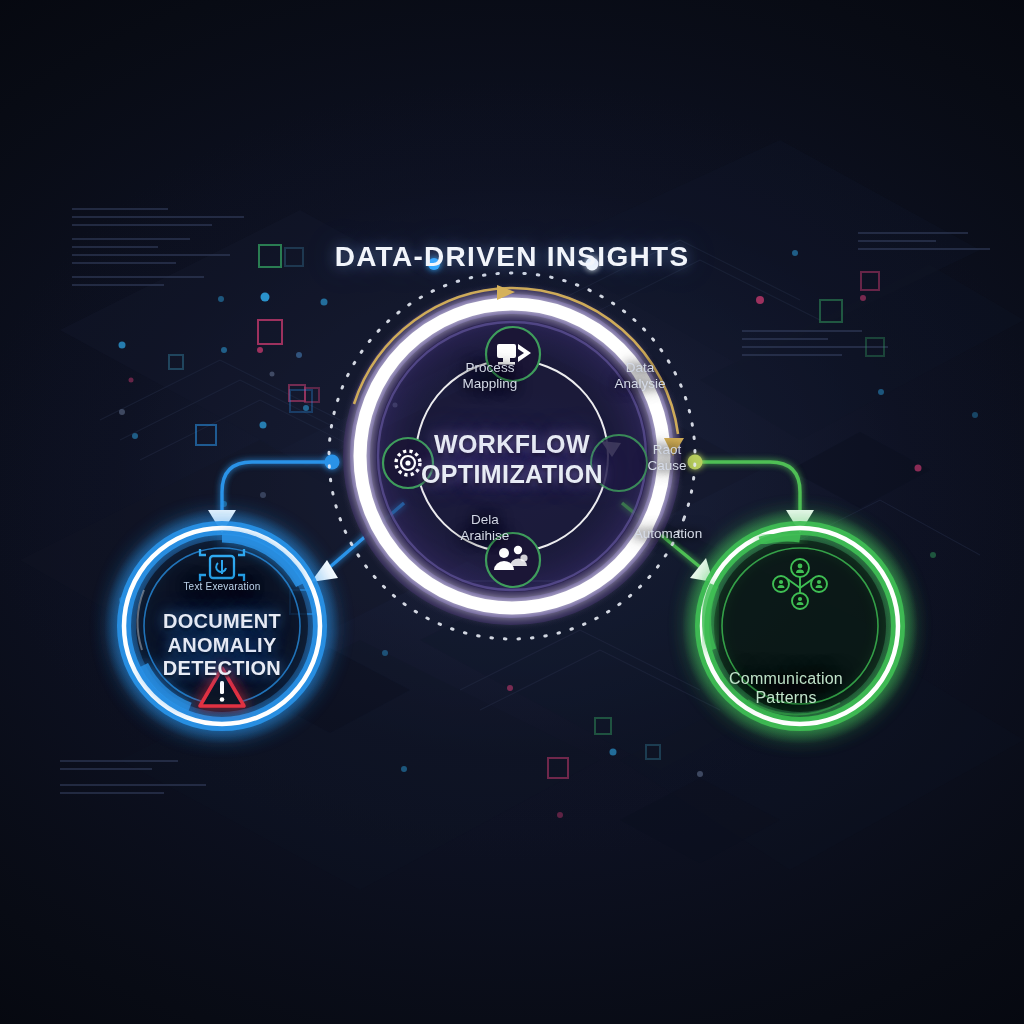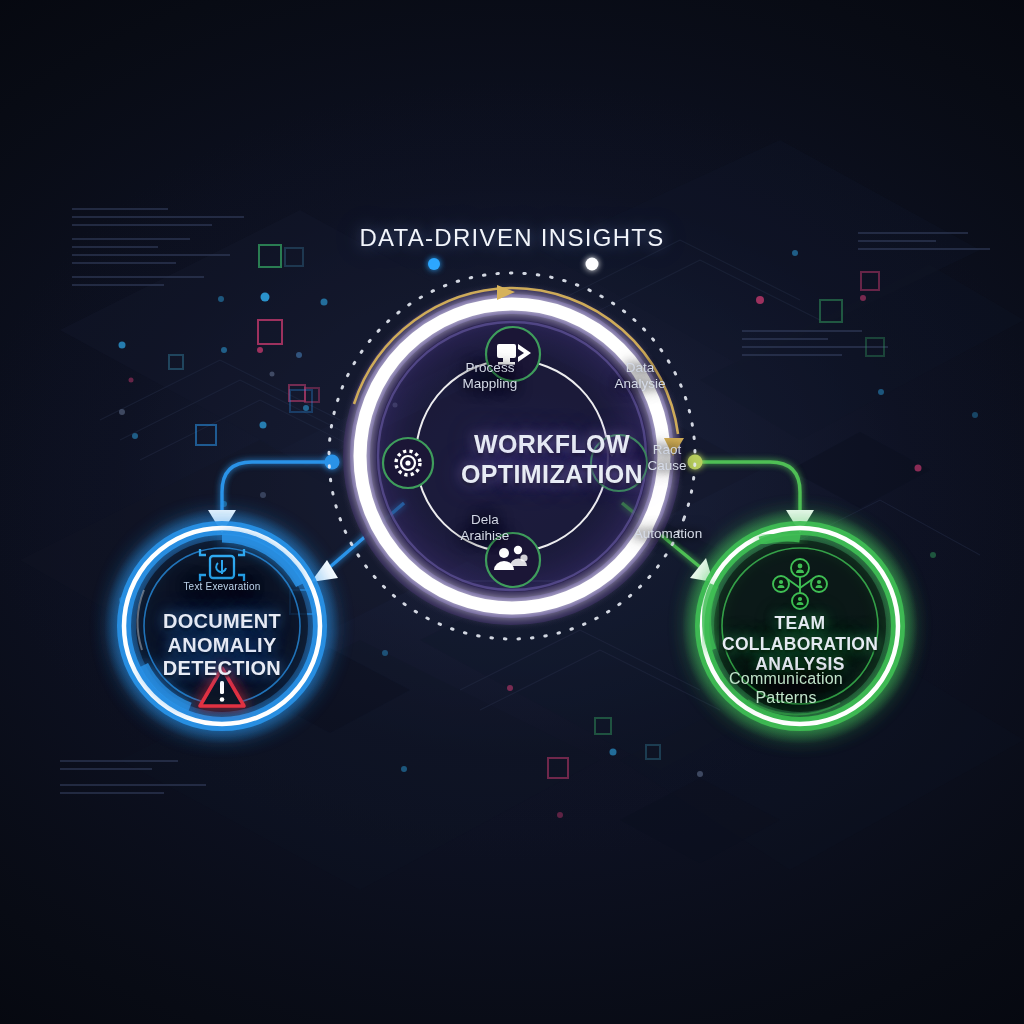--- a/index.html
+++ b/index.html
@@ -7,25 +7,25 @@
   #stage{position:relative;width:1024px;height:1024px;overflow:hidden;
     background:
       radial-gradient(ellipse 720px 520px at 512px 470px, rgba(36,44,78,0.55) 0%, rgba(16,20,38,0.25) 55%, rgba(10,13,24,0) 75%),
       radial-gradient(ellipse 900px 700px at 512px 512px, #141a2e 0%, #0d1122 45%, #080b14 80%, #05070e 100%);
   }
   .layer{position:absolute;inset:0;}
   svg.layer{width:1024px;height:1024px;display:block;}
   .lbl{position:absolute;color:#e8ecf5;text-align:center;line-height:1.18;
        text-shadow:0 0 10px rgba(0,0,0,.85),0 0 22px rgba(0,0,0,.6);white-space:pre-line;}
   
-  #title{left:0;right:0;top:224px;font-size:24px;letter-spacing:1.3px;color:#f2f5fb;font-weight:400;
+  #title{left:0;right:0;top:240px;font-size:28px;letter-spacing:1.3px;color:#f2f5fb;font-weight:700;
          text-shadow:0 0 14px rgba(150,190,255,.45),0 0 34px rgba(80,130,220,.3);}
   
   #hub-title{left:372px;top:430px;width:280px;font-size:25px;font-weight:bold;letter-spacing:.4px;
-             text-shadow:0 0 12px rgba(190,170,255,.55),0 0 30px rgba(120,90,220,.45),0 2px 4px #000;padding-left:40px;}
+             text-shadow:0 0 12px rgba(190,170,255,.55),0 0 30px rgba(120,90,220,.45),0 2px 4px #000;}
   .spoke{font-size:13.5px;color:#d5dbe8;font-weight:400;
          text-shadow:0 0 8px rgba(0,0,0,.9),0 0 16px rgba(10,10,30,.8);padding-left:44px;}
   #sp-pm{left:398px;top:360px;width:96px;}
   #sp-da{left:548px;top:360px;width:96px;}
   #sp-rc{left:586px;top:442px;width:74px;}
   #sp-au{left:572px;top:526px;width:104px;}
   #sp-dl{left:390px;top:512px;width:102px;}
   
   #ln-sub{left:152px;top:581px;width:140px;font-size:10px;color:#bcd3ea;letter-spacing:.2px;}
   #ln-title{left:146px;top:610px;width:152px;font-size:20px;font-weight:bold;letter-spacing:.3px;
@@ -347,18 +347,15 @@
 Cause</div>
   <div class="lbl spoke" id="sp-au">Automation</div>
   <div class="lbl spoke" id="sp-dl">Dela
 Araihise</div>
 
   <div class="lbl" id="ln-sub">Text Exevaration</div>
   <div class="lbl" id="ln-title">DOCUMENT
 ANOMALIY
 DETECTION</div>
 
-  <div class="lbl" id="rn-title">TEAM
-COLLABORATION
-ANALYSIS</div>
   <div class="lbl" id="rn-sub">Communication
 Patterns</div>
 </div>
 
 </body></html>

